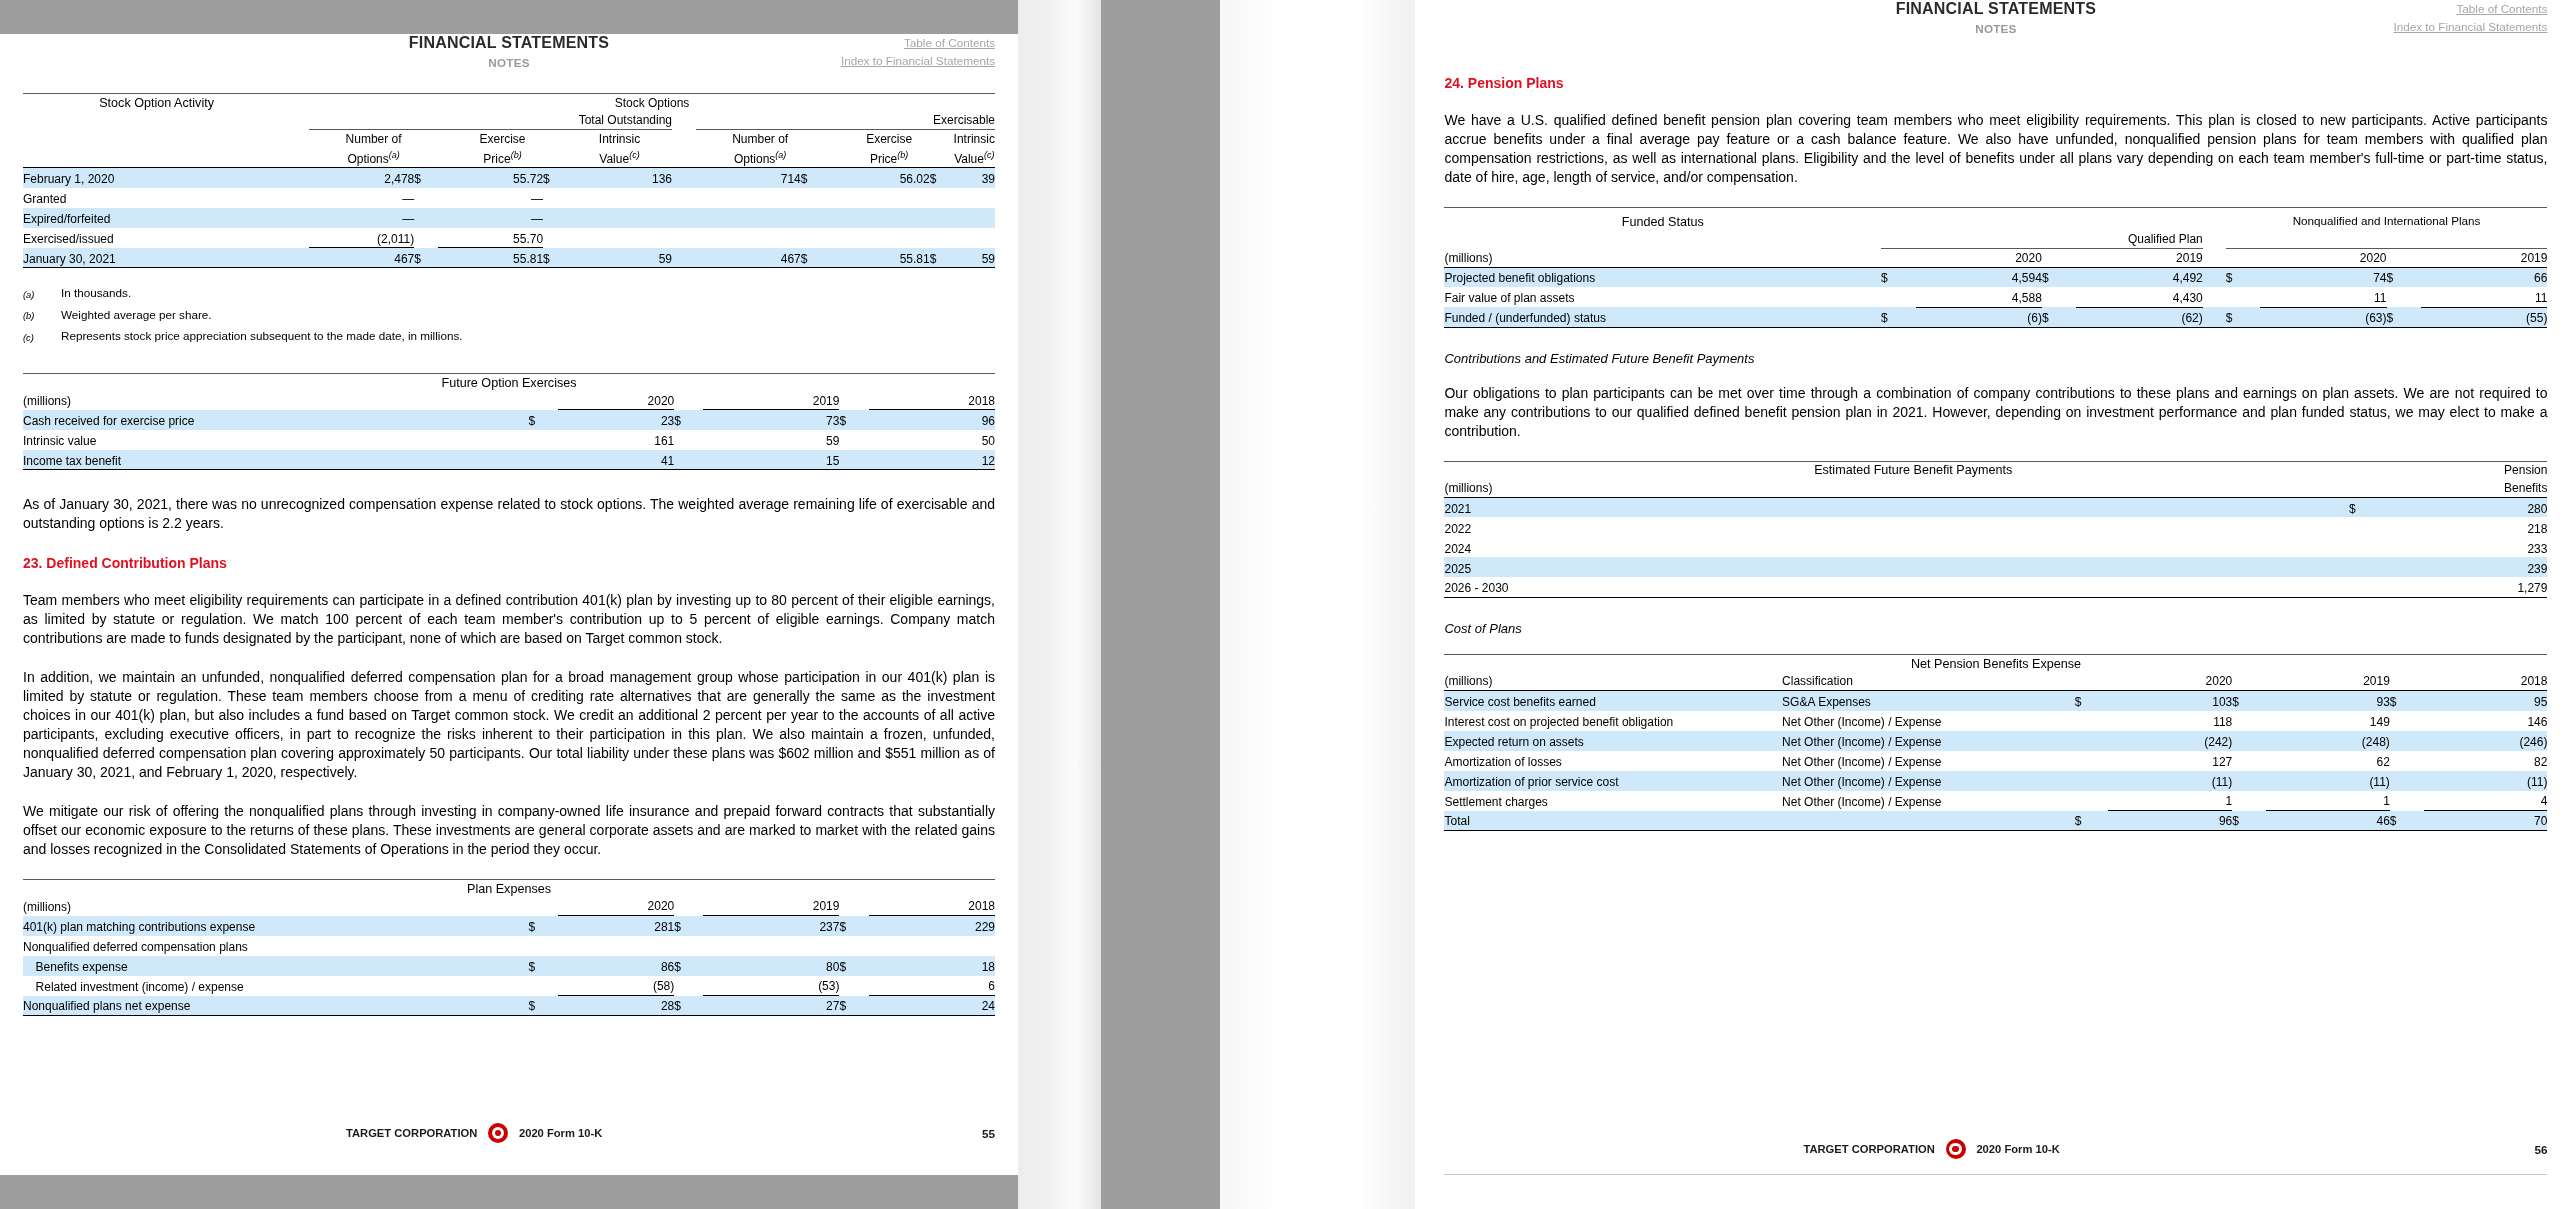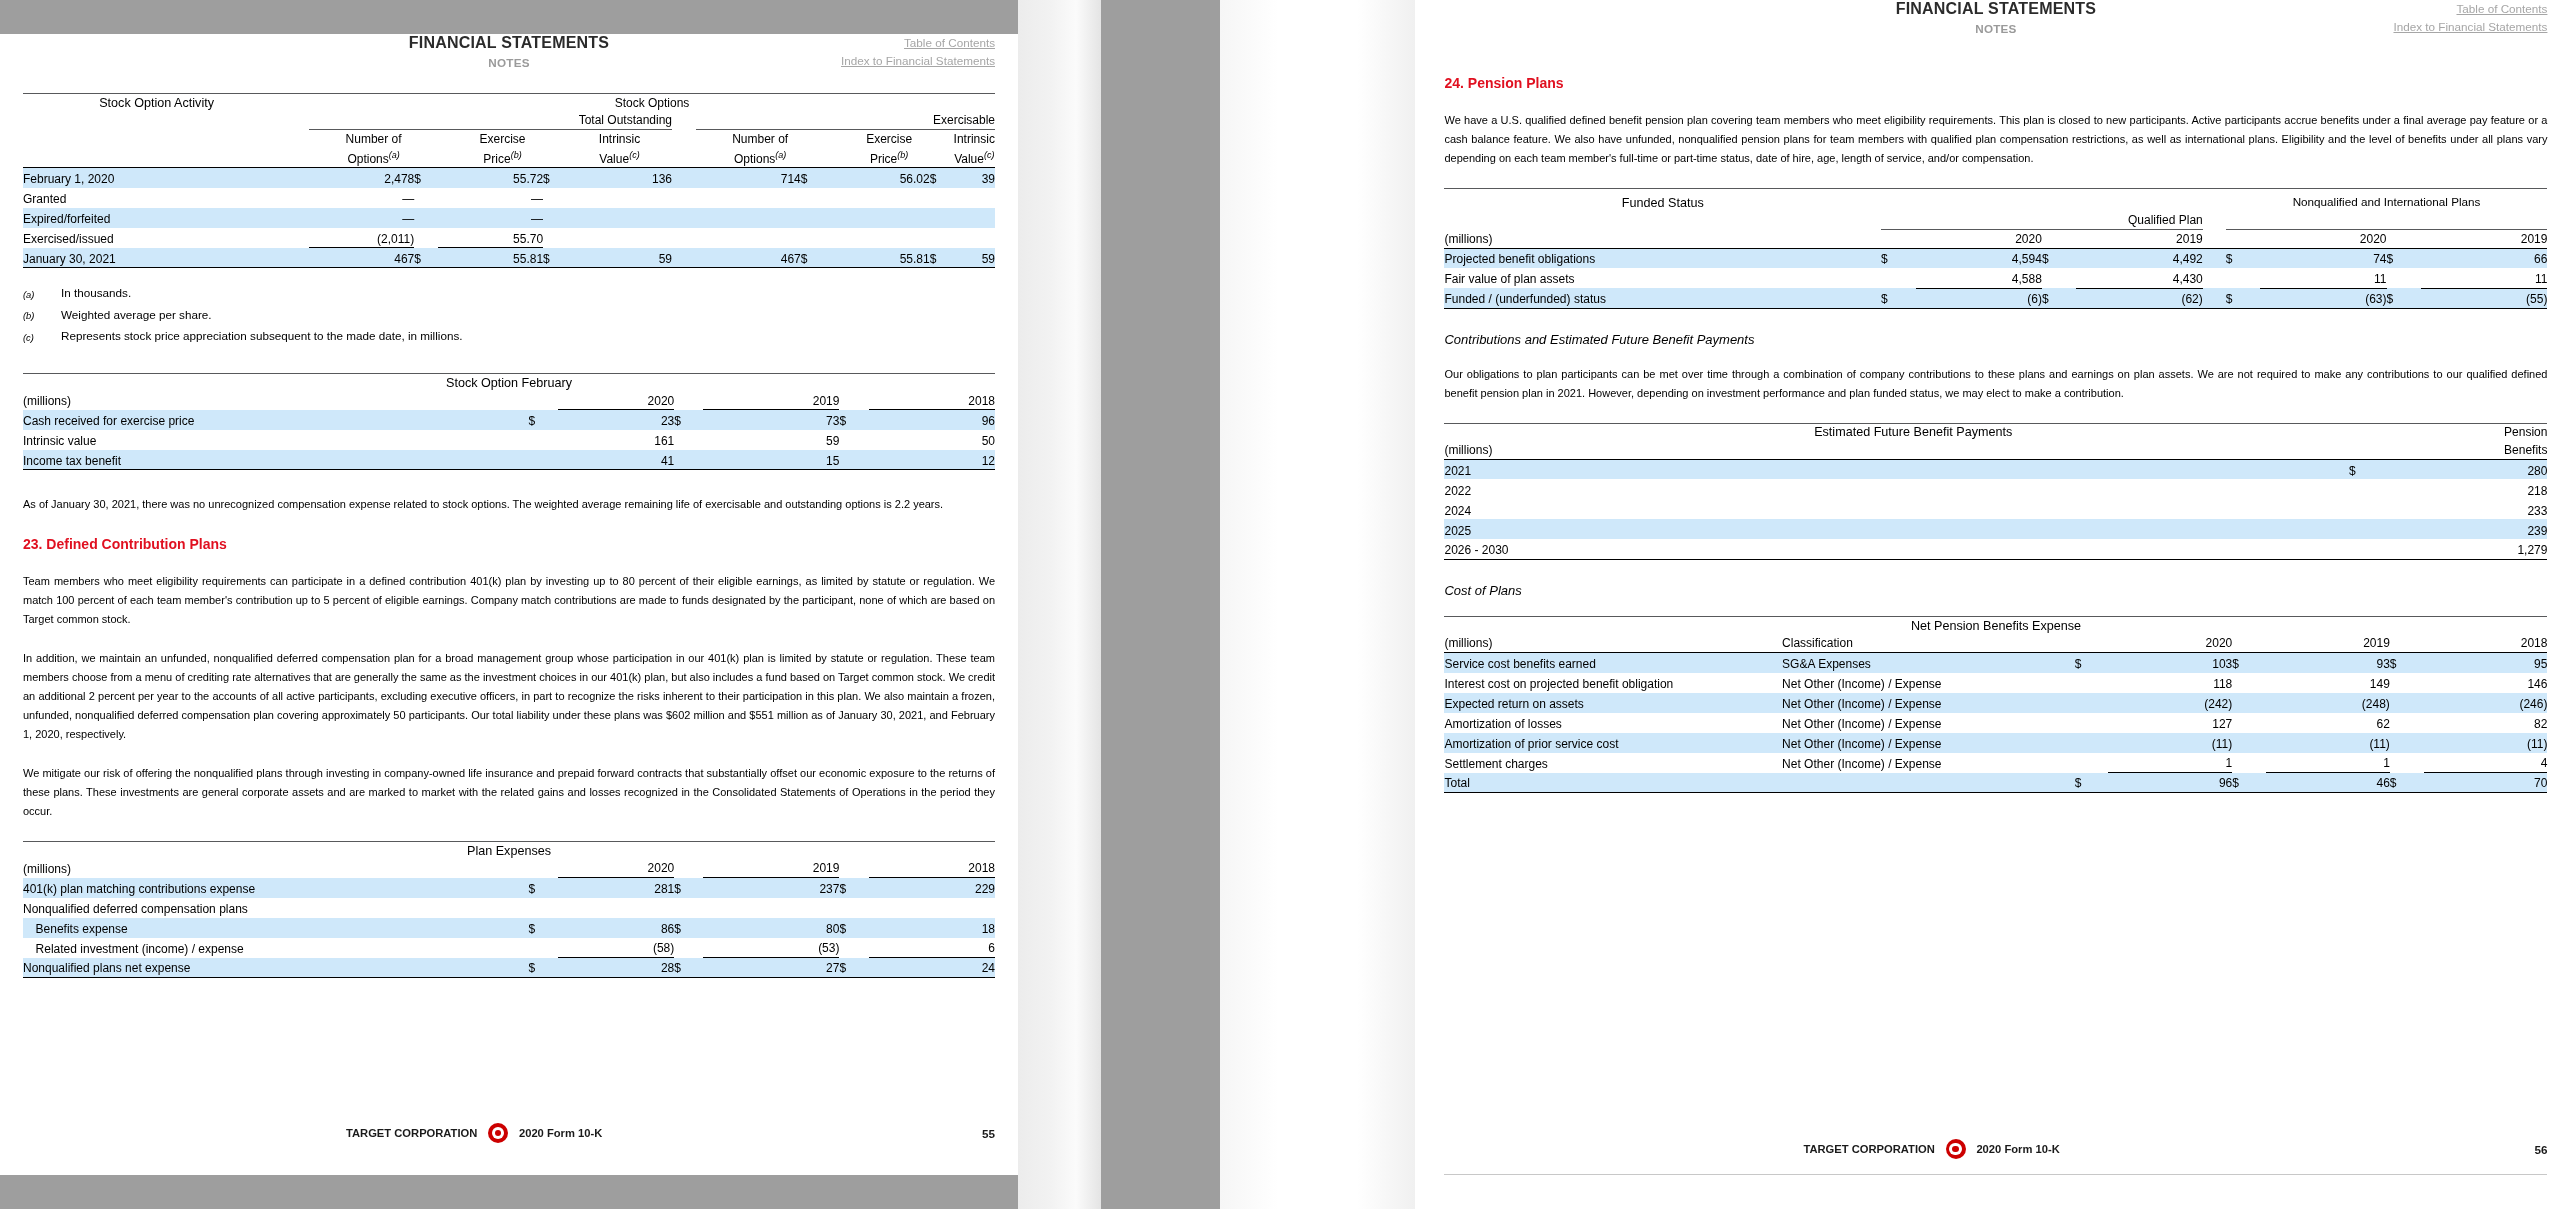--- a/index.html
+++ b/index.html
@@ -95,21 +95,21 @@
     font-size: 11.7px; color: #a6a6a6;
     text-decoration: underline; line-height: 18px;
   }
 
   
   .sec-title {
     color: #e01020; font-size: 14px; font-weight: bold;
     margin: 21.5px 0 20px 0;
   }
   p.body {
-    font-size: 11px; line-height: 19px; color: #000;
+    font-size: 14px; line-height: 19px; color: #000;
     text-align: justify; margin: 0 0 20px 0;
   }
   .italic-head {
     font-style: italic; font-size: 13px; color: #000;
     margin: 23px 0 18px 0;
   }
 
   
   table.fin {
     width: 100%; border-collapse: collapse;
@@ -341,21 +341,21 @@
               <col style="width:2%">
             <col style="width:3%">
               <col style="width:12%">
             <col style="width:3%">
               <col style="width:14%">
             <col style="width:3%">
               <col style="width:13%">
           </colgroup>
           <tbody>
               <tr class="topline">
-            <td class="tbl-title" colspan="8">Stock Option February</td>
+            <td class="tbl-title" colspan="8">Future Option Exercises</td>
           </tr>
           <tr>
             <td class="units">(millions)</td>
                 <td></td>
             <td></td>
                 <td class="num hdr-underline">2020</td>
             <td></td>
                 <td class="num hdr-underline">2019</td>
             <td></td>
                 <td class="num hdr-underline">2018</td>

